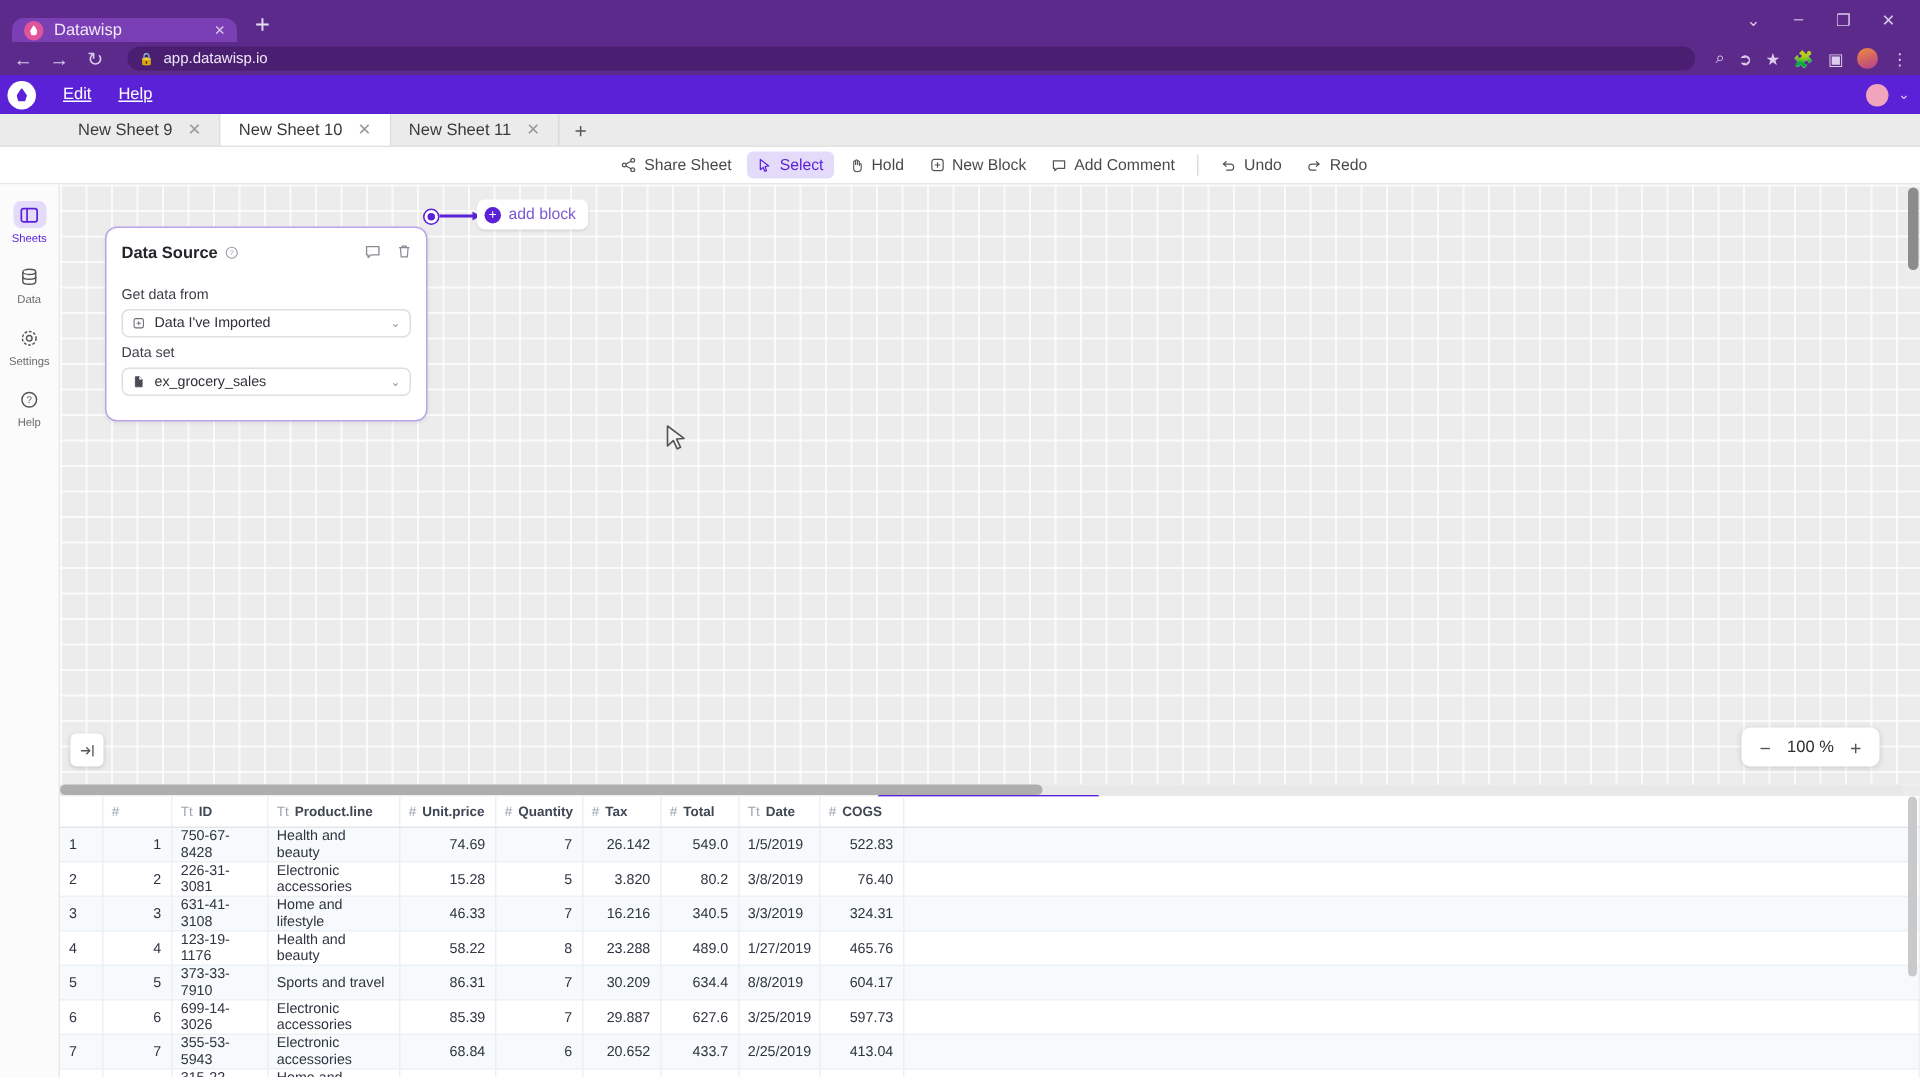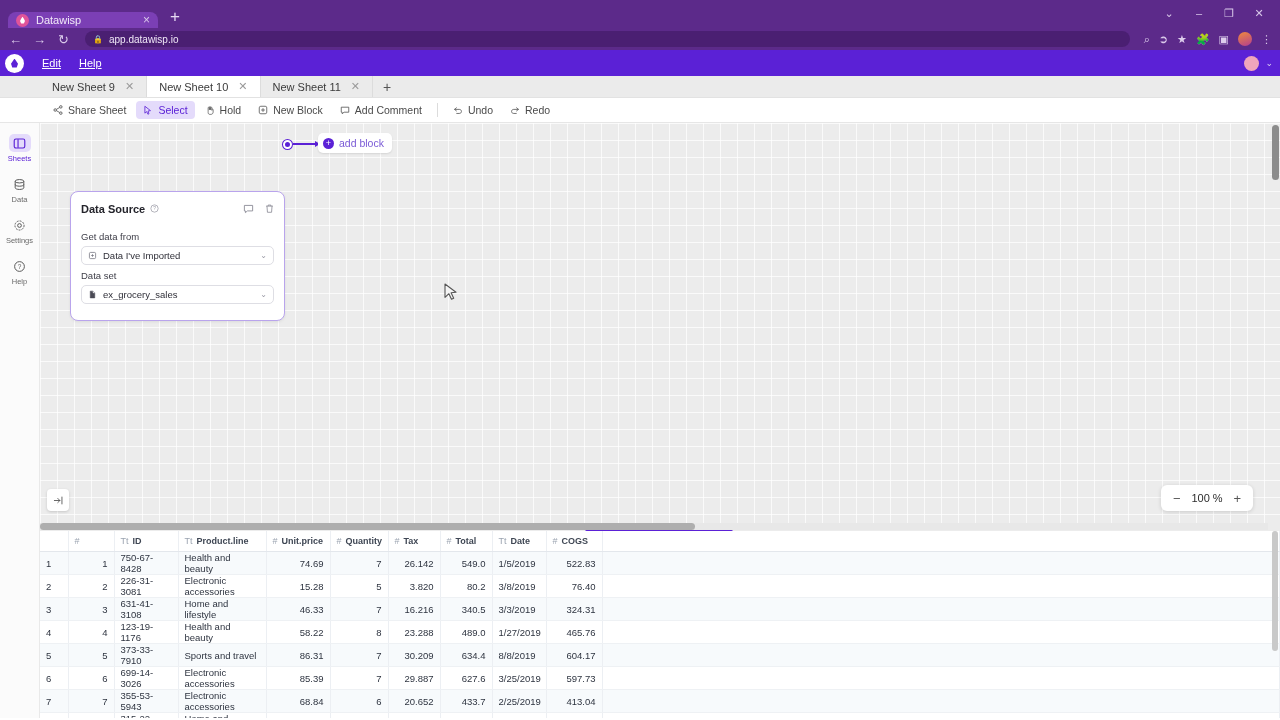--- a/index.html
+++ b/index.html
@@ -58,21 +58,21 @@
   .chev-wht { color: #ddd0f5; font-size: 9px; }
 
   
   .sheet-tabs { height: 22px; background: #ebebeb; display: flex; align-items: stretch; padding-left: 40px; border-bottom: 1px solid #e2e2e2; }
   .stab { display: flex; align-items: center; padding: 0 12px; gap: 10px; font-size: 11px; color: #3a3a3a; border-right: 1px solid #dcdcdc; }
   .stab.active { background: #ffffff; }
   .stab .x { color: #9a9a9a; font-size: 11px; }
   .stab-add { display:flex; align-items:center; padding: 0 10px; font-size: 14px; color: #555; }
 
   
-  .toolbar { height: 25px; background: #fff; display: flex; align-items: center; padding-left: 46px; gap: 3px; border-bottom: 1px solid #e6e6e6; }
+  .toolbar { height: 25px; background: #fff; display: flex; align-items: center; padding-left: 46px; gap: 3px; border-bottom: 1px solid #e6e6e6; justify-content: center; }
   .tb-btn { display: flex; align-items: center; gap: 5px; font-size: 10.5px; color: #4a4a4a; padding: 3px 7px; border-radius: 4px; }
   .tb-btn.active { background: #e4dbfb; color: #5b21d6; }
   .tb-sep { width: 1px; height: 14px; background: #dcdcdc; margin: 0 5px; }
   .tb-ico { font-size: 10px; display: inline-flex; align-items: center; }
   .tb-ico svg { display: block; }
 
   
   .workspace { display: flex; height: 595px; }
 
   
@@ -94,21 +94,20 @@
       linear-gradient(to bottom, rgba(255,255,255,.75) 1px, transparent 1px);
     background-size: 17px 17px;
   }
   .canvas-scroll-v { position: absolute; right: 1px; top: 2px; width: 7px; height: 55px; background: #8c8c8c; border-radius: 4px; }
 
   
   .ds-card {
     position: absolute; left: 30px; top: 28px; width: 215px;
     background: #fff; border: 1px solid #b9a4ec; border-radius: 8px;
     box-shadow: 0 1px 3px rgba(0,0,0,.07);
-    margin-top: 40px;
   }
   .ds-head { display: flex; align-items: center; padding: 8px 9px 5px 10px; }
   .ds-title { font-size: 11px; font-weight: bold; color: #24242b; }
   .ds-help { margin-left: 5px; color: #9a9aa5; font-size: 9px; }
   .ds-head-actions { margin-left: auto; display: flex; gap: 10px; align-items: center; color: #8a8a95; }
   .ds-body { padding: 3px 10px 16px; }
   .ds-label { font-size: 9.5px; color: #3d3d47; margin: 5px 0 4px; }
   .ds-select {
     height: 19px; border: 1px solid #dedee4; border-radius: 5px; background: #fff;
     display: flex; align-items: center; padding: 0 6px; gap: 6px;

